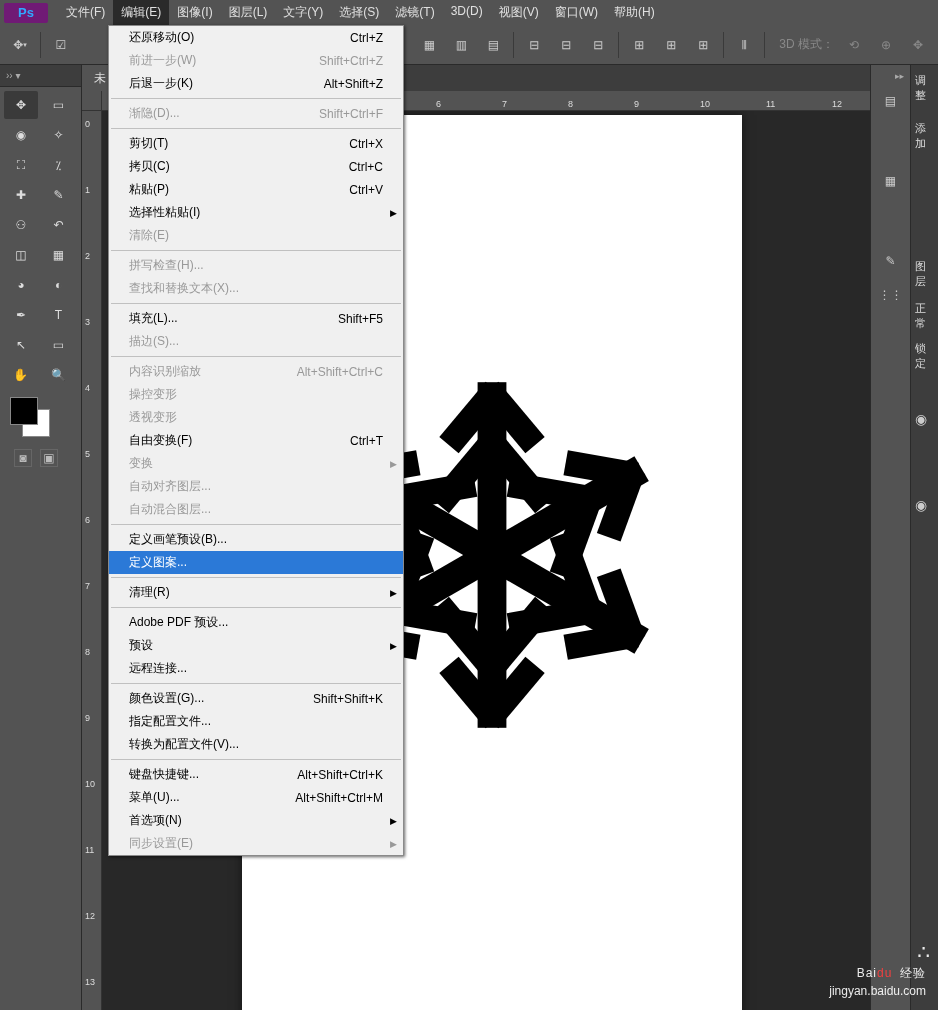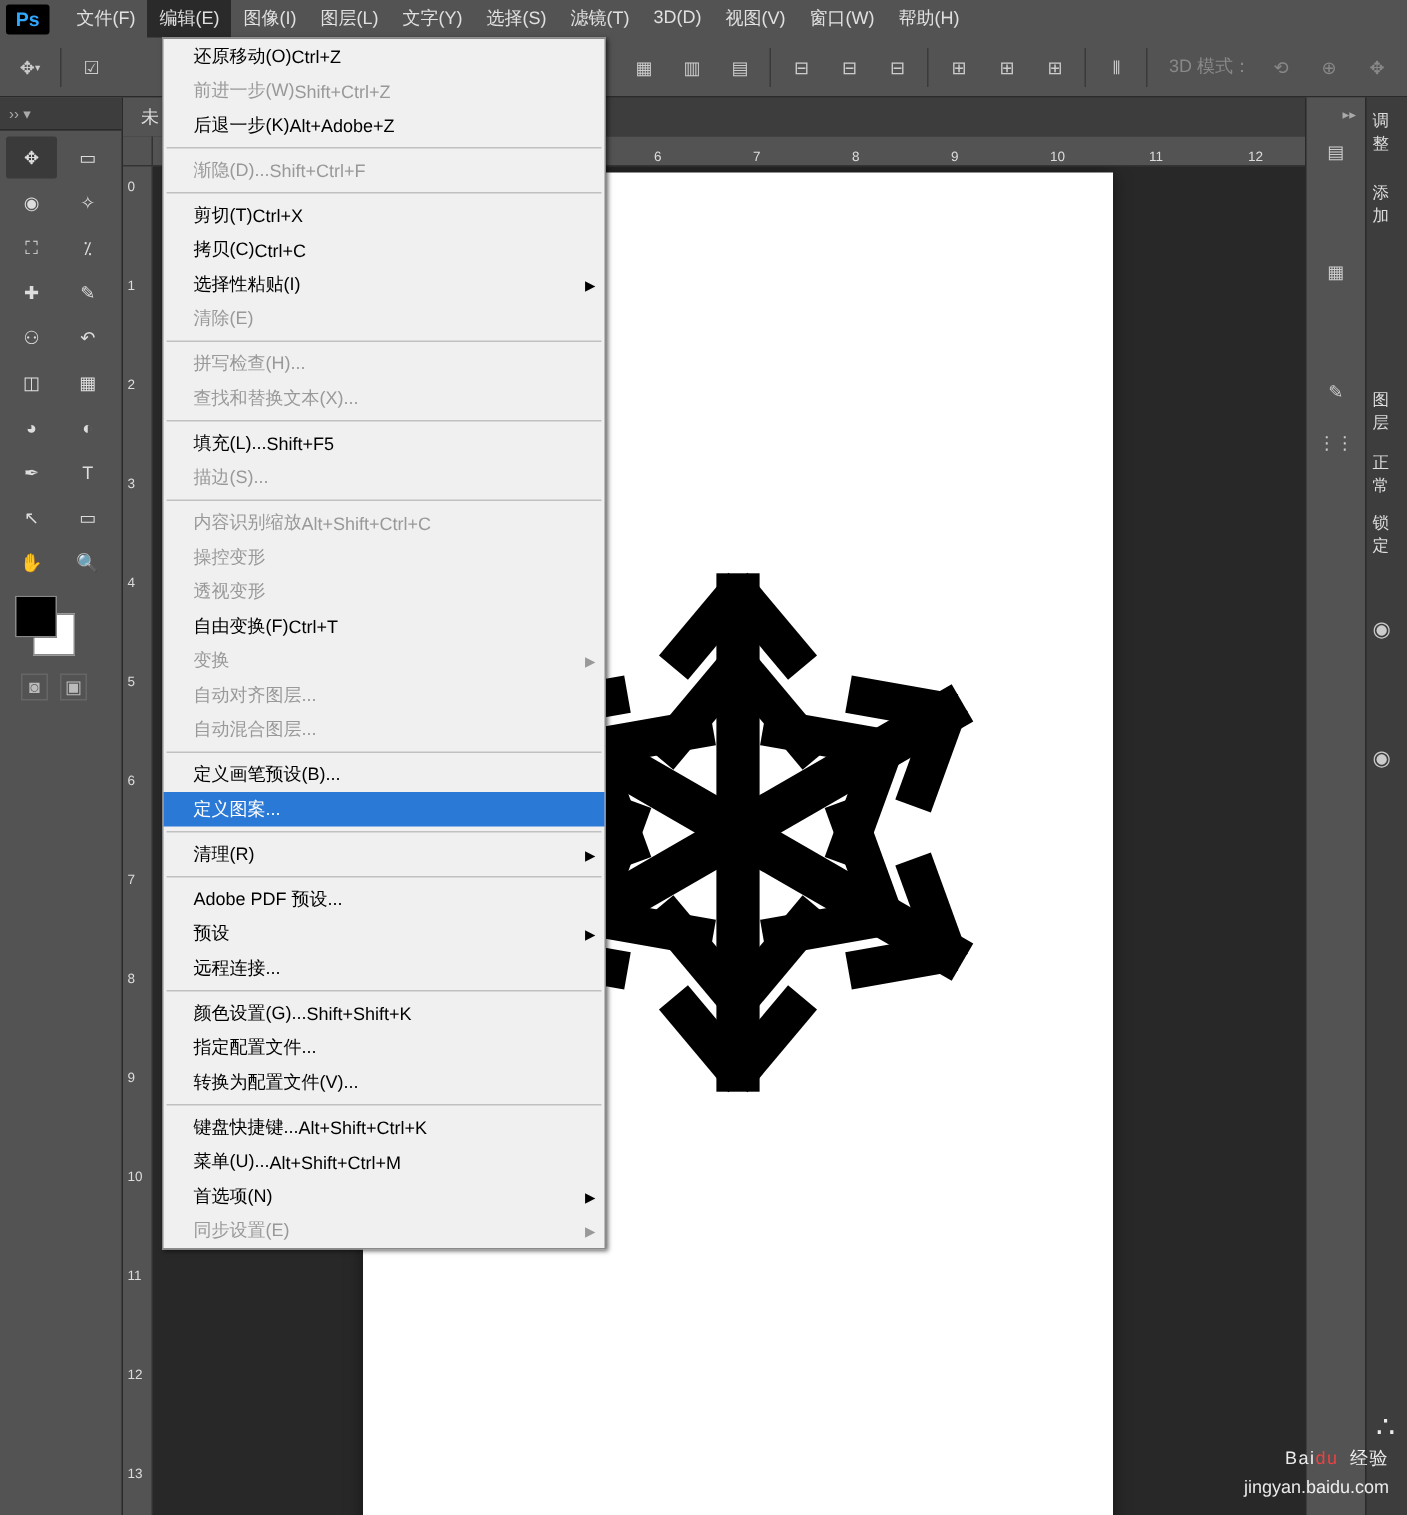--- a/index.html
+++ b/index.html
@@ -1,19 +1,19 @@
 <!DOCTYPE html>
 <html><head>
 <meta charset="utf-8">
 <style>
 * { margin: 0; padding: 0; box-sizing: border-box; font-family: "Microsoft YaHei", "Segoe UI", sans-serif; font-size: 12px; }
 body { background: #535353; color: #e8e8e8; width: 938px; height: 1010px; overflow: hidden; position: relative; }
 
 .menubar { height: 25px; background: #535353; display: flex; align-items: center; padding: 0 4px; }
-.ps-logo { width: 29px; height: 20px; background: #000000; color: #31A8FF; font-weight: bold; font-size: 13px; display: flex; align-items: center; justify-content: center; border-radius: 2px; margin-right: 10px; }
+.ps-logo { width: 44px; height: 20px; background: #701a75; color: #31A8FF; font-weight: bold; font-size: 13px; display: flex; align-items: center; justify-content: center; border-radius: 2px; margin-right: 10px; }
 .menu-item { padding: 4px 8px; cursor: pointer; color: #e0e0e0; }
 .menu-item.active { background: #2a2a2a; }
 
 .options-bar { height: 40px; background: #535353; border-bottom: 1px solid #2a2a2a; display: flex; align-items: center; padding: 0 8px; gap: 8px; color: #ccc; }
 .opt-icon { width: 24px; height: 24px; display: flex; align-items: center; justify-content: center; }
 .opt-sep { width: 1px; height: 26px; background: #3a3a3a; }
 
 .workspace { display: flex; height: calc(100% - 65px); }
 .toolbox-wrap { width: 82px; background: #535353; border-right: 1px solid #2a2a2a; display: flex; flex-direction: column; }
 .toolbox-tab { height: 22px; background: #3d3d3d; border-bottom: 1px solid #2a2a2a; display: flex; align-items: center; padding-left: 6px; color: #aaa; font-size: 10px;}
@@ -45,21 +45,21 @@
 .panel-ico { width: 28px; height: 28px; display:flex; align-items:center; justify-content:center; color:#ccc; cursor:pointer;}
 .panel-gap { height: 40px; }
 
 .right-panels { width: 28px; background: #3d3d3d; border-left: 1px solid #2a2a2a; display:flex; flex-direction:column; padding-top:4px; color:#ddd;}
 .rp-label { padding: 4px 4px; font-size: 11px; }
 .rp-gap { height: 60px; }
 .eye { color: #ccc; padding: 6px 4px; font-size: 14px; }
 
 
 .dropdown { position: absolute; top: 25px; left: 108px; width: 296px; background: #f0f0f0; color: #000; box-shadow: 1px 1px 3px rgba(0,0,0,0.6); border: 1px solid #8a8a8a; z-index: 100; }
-.dd-item { display: flex; justify-content: flex-start; padding: 4px 20px; cursor: pointer; height: 23px; align-items: center; position: relative;}
+.dd-item { display: flex; justify-content: space-between; padding: 4px 20px; cursor: pointer; height: 23px; align-items: center; position: relative;}
 .dd-item.disabled { color: #999; }
 .dd-item.highlight { background: #2b79d7; color: #fff; }
 .dd-sep { height: 1px; background: #c0c0c0; margin: 3px 2px; }
 .dd-arrow { position: absolute; right: 6px; font-size: 9px; }
 
 .watermark { position: absolute; bottom: 12px; right: 12px; color: rgba(255,255,255,0.9); text-align: right; font-size: 13px; z-index: 50; }
 .watermark .big { font-size: 24px; font-weight: 400; letter-spacing: 1px; }
 .watermark .big .du { color: #f04040; }
 .watermark .paw { font-size: 20px; line-height: 0.5; letter-spacing: -4px; display:block; margin-bottom:-2px;}
 </style>
@@ -234,35 +234,39 @@
     <div class="dd-item">
       <span>还原移动(O)</span>
       <span>Ctrl+Z</span>
     </div>
     <div class="dd-item disabled">
       <span>前进一步(W)</span>
       <span>Shift+Ctrl+Z</span>
     </div>
     <div class="dd-item">
       <span>后退一步(K)</span>
-      <span>Alt+Adobe+Z</span>
+      <span>Alt+Shift+Z</span>
     </div>
     <div class="dd-sep"></div>
     <div class="dd-item disabled">
       <span>渐隐(D)...</span>
       <span>Shift+Ctrl+F</span>
     </div>
     <div class="dd-sep"></div>
     <div class="dd-item">
       <span>剪切(T)</span>
       <span>Ctrl+X</span>
     </div>
     <div class="dd-item">
       <span>拷贝(C)</span>
       <span>Ctrl+C</span>
+    </div>
+    <div class="dd-item">
+      <span>粘贴(P)</span>
+      <span>Ctrl+V</span>
     </div>
     <div class="dd-item">
       <span>选择性粘贴(I)</span>
       <span class="dd-arrow">▶</span>
     </div>
     <div class="dd-item disabled">
       <span>清除(E)</span>
     </div>
     <div class="dd-sep"></div>
     <div class="dd-item disabled">

